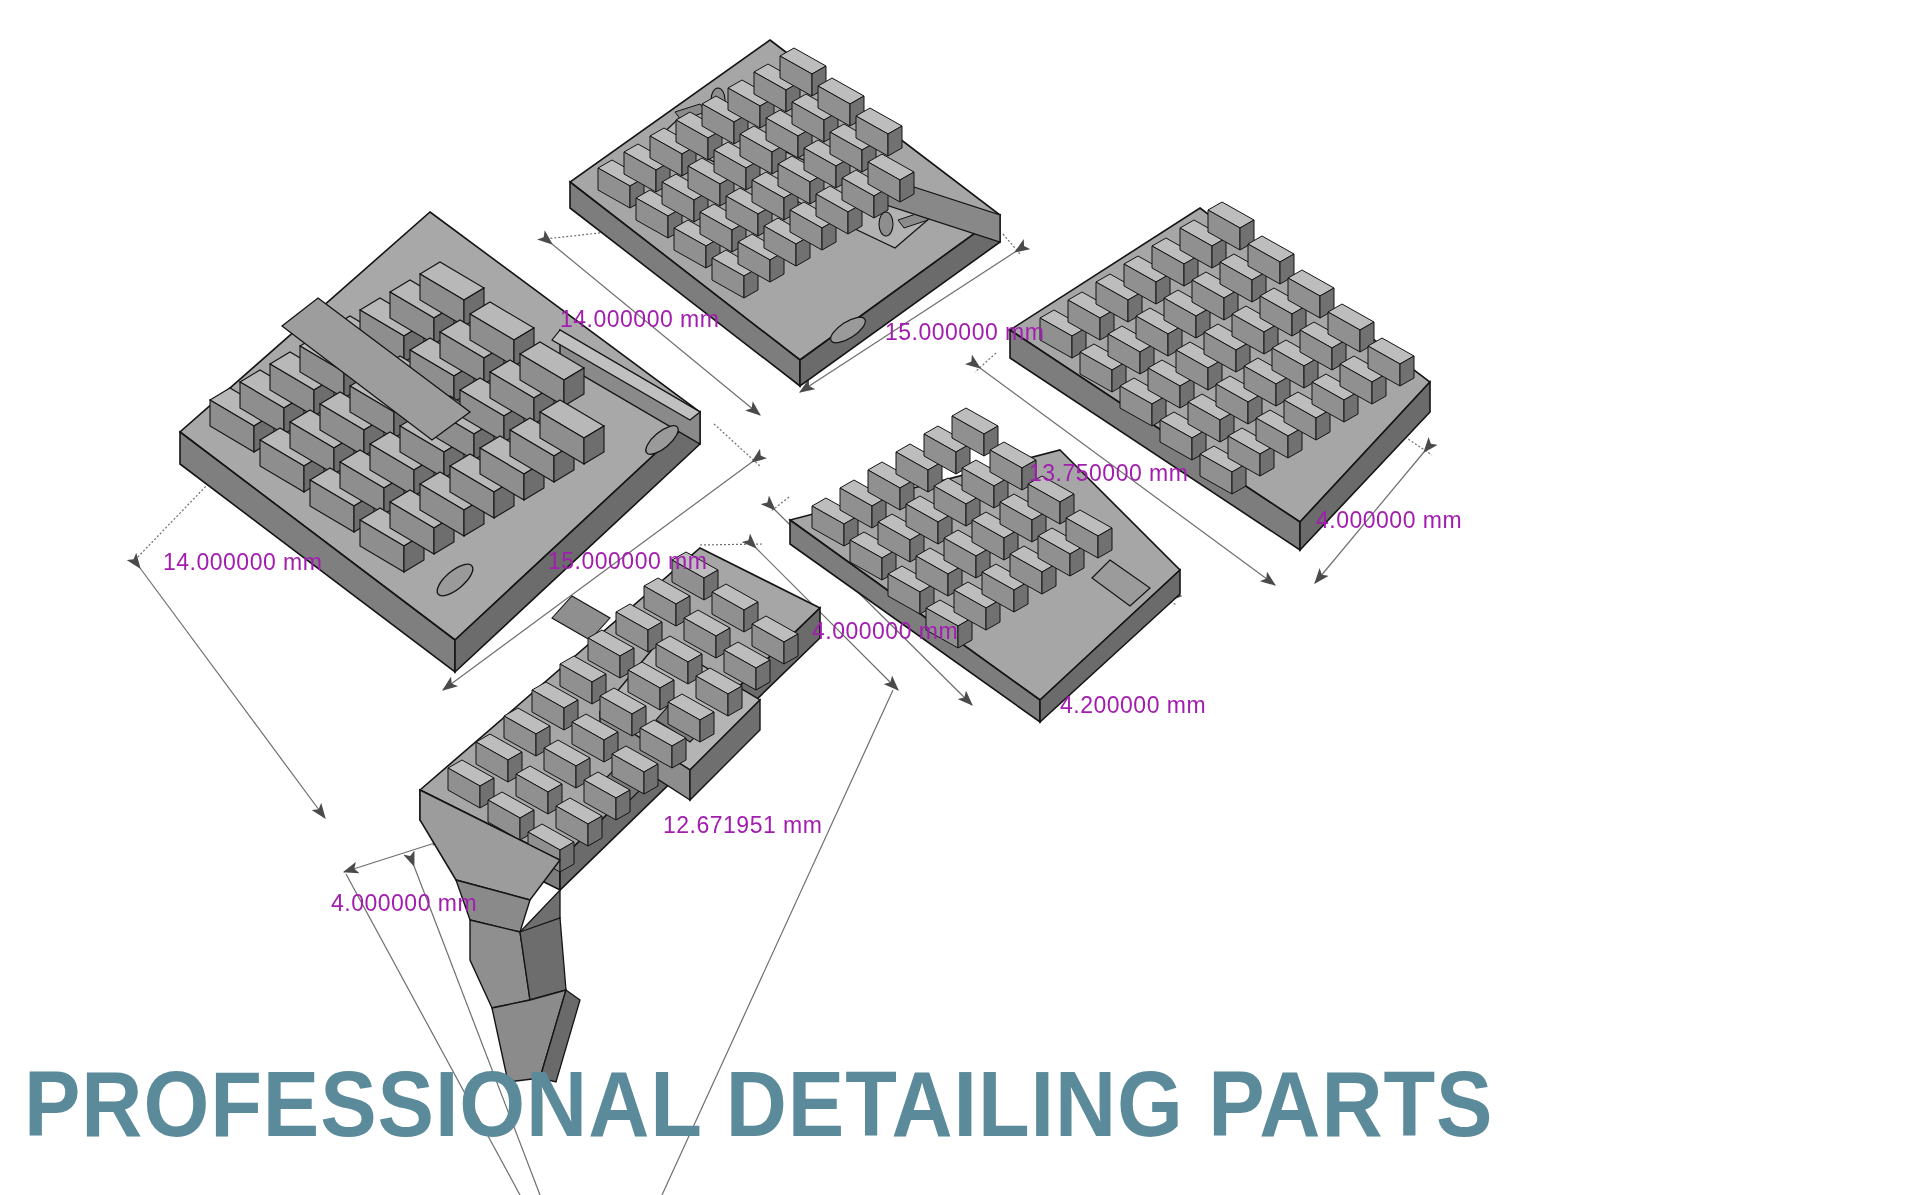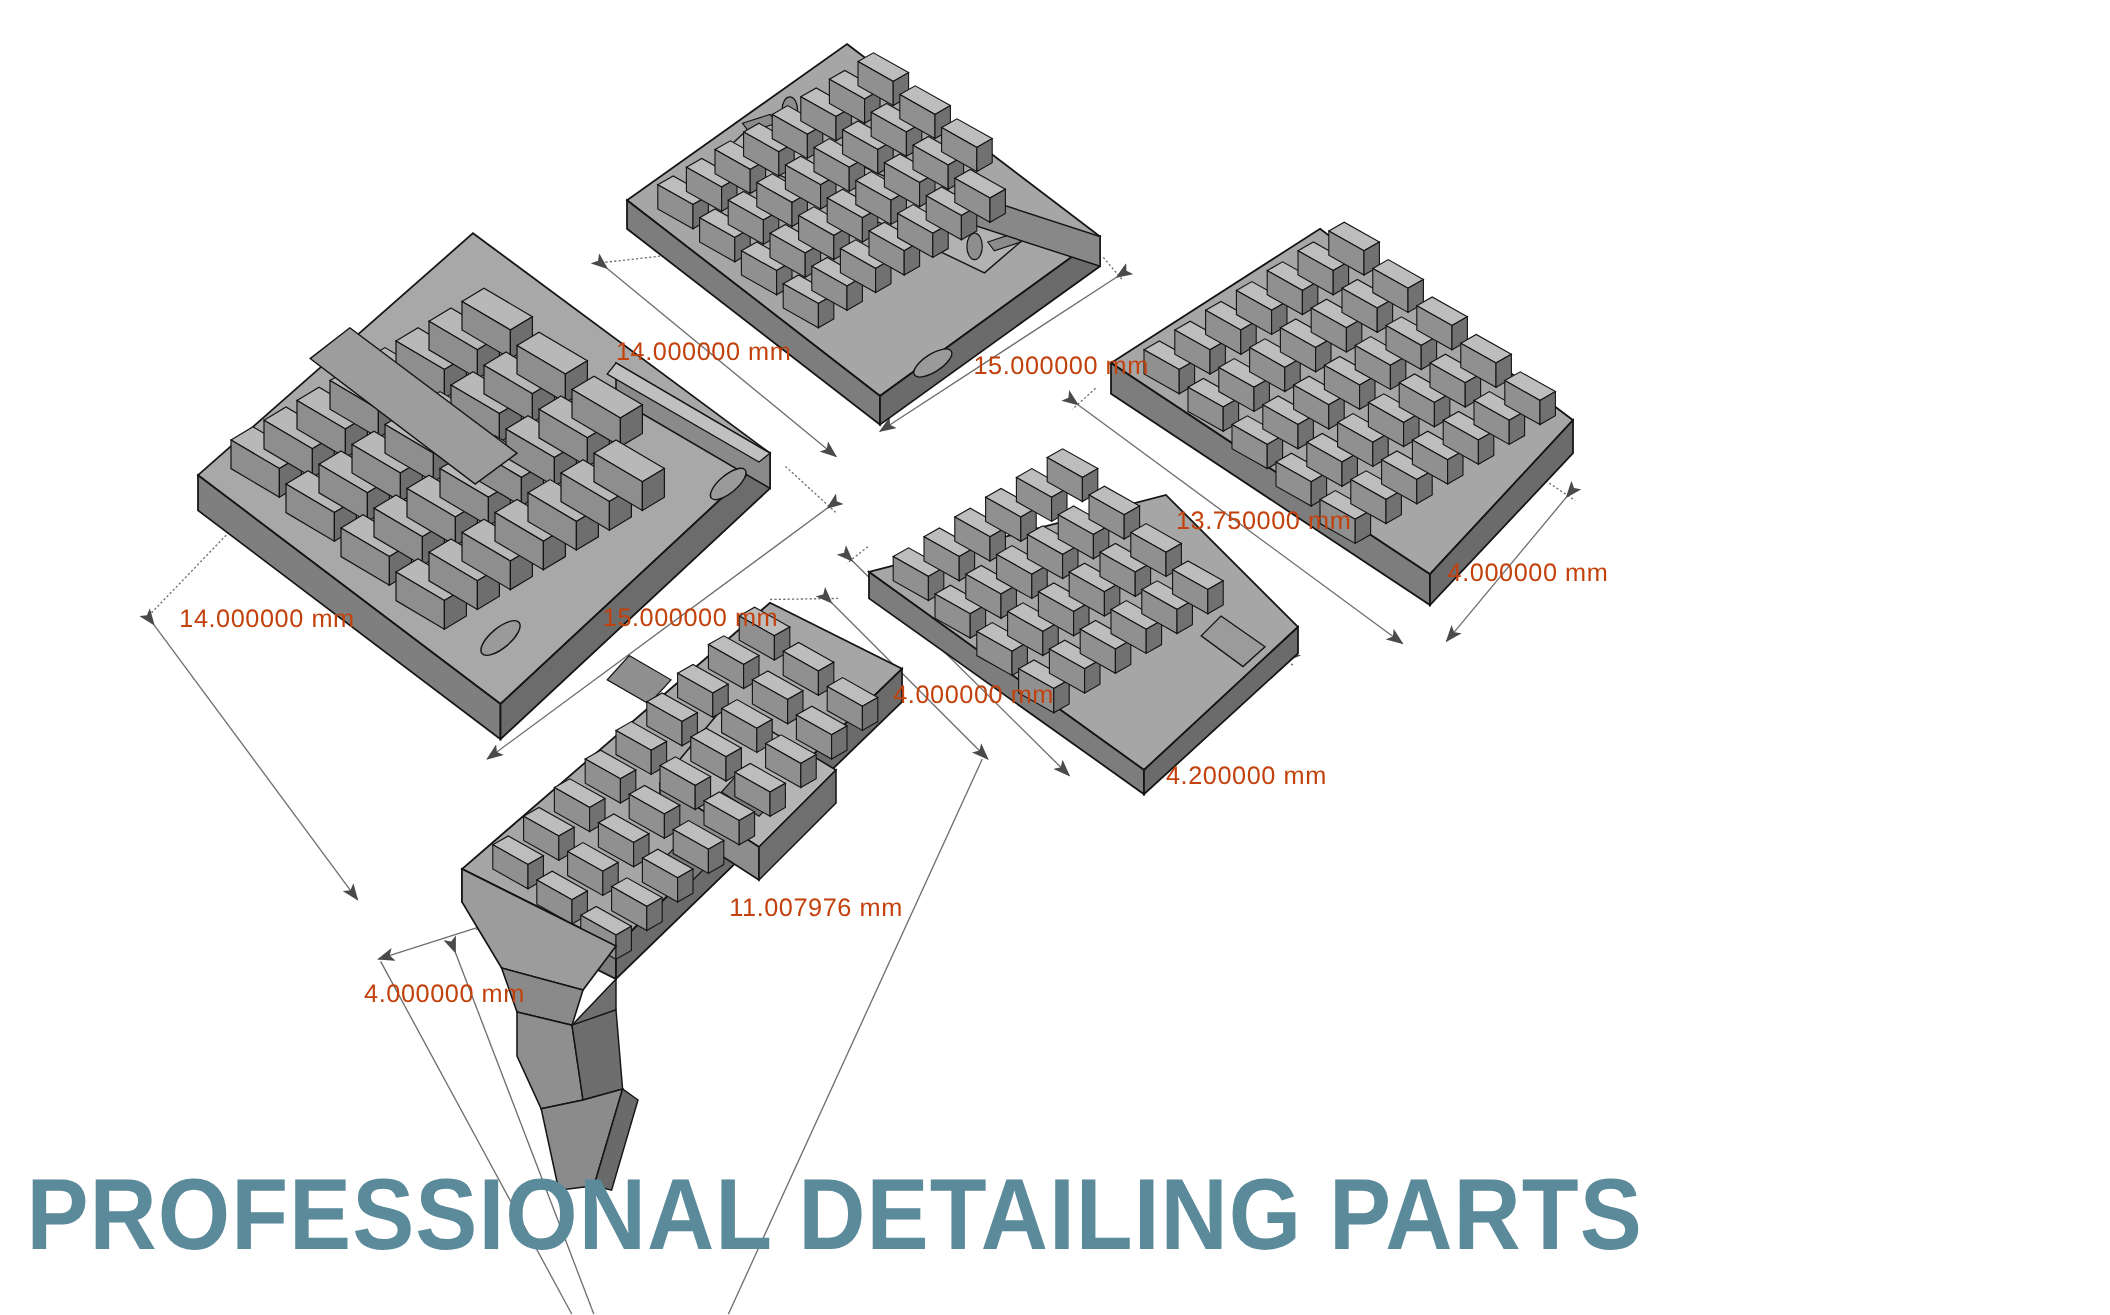--- a/index.html
+++ b/index.html
@@ -7,21 +7,21 @@
        font-family:"Liberation Sans","DejaVu Sans",sans-serif;}
 
   #stage{position:absolute;inset:0;width:1918px;height:1195px;background:#ffffff;}
 
   svg.layer{position:absolute;left:0;top:0;width:1918px;height:1195px;}
 
   .dimtext{
     position:absolute;
     font-family:"Liberation Sans","DejaVu Sans",sans-serif;
     font-size:23px;
-    color:#c2410c;
+    color:#a21caf;
     letter-spacing:0.5px;
     white-space:nowrap;
     pointer-events:none;
   }
 
   #headline{
     position:absolute;
     left:24px;
     top:1058px;
     font-family:"Liberation Sans Narrow","Liberation Sans","DejaVu Sans Condensed",sans-serif;
@@ -355,22 +355,22 @@
       <polygon points="520,932 560,918 566,990 530,1000" fill="#6d6d6d" stroke="#141414" stroke-width="1.3"></polygon>
       <polygon points="492,1008 530,1000 566,990 540,1078 508,1082" fill="#8b8b8b" stroke="#141414" stroke-width="1.4"></polygon>
       <polygon points="540,1078 566,990 580,1000 556,1082" fill="#6a6a6a" stroke="#141414" stroke-width="1.3"></polygon>
     </g>
   </svg>
 
   <div class="dimtext" style="left:163px;top:549px;">14.000000 mm</div>
   <div class="dimtext" style="left:548px;top:548px;">15.000000 mm</div>
   <div class="dimtext" style="left:560px;top:306px;">14.000000 mm</div>
   <div class="dimtext" style="left:885px;top:319px;">15.000000 mm</div>
-  <div class="dimtext" style="left:1029px;top:460px;margin-left:40px;">13.750000 mm</div>
+  <div class="dimtext" style="left:1029px;top:460px;">13.750000 mm</div>
   <div class="dimtext" style="left:1316px;top:507px;">4.000000 mm</div>
   <div class="dimtext" style="left:812px;top:618px;">4.000000 mm</div>
   <div class="dimtext" style="left:1060px;top:692px;">4.200000 mm</div>
-  <div class="dimtext" style="left:663px;top:812px;">11.007976 mm</div>
+  <div class="dimtext" style="left:663px;top:812px;">12.671951 mm</div>
   <div class="dimtext" style="left:331px;top:890px;">4.000000 mm</div>
 
   <div id="headline">PROFESSIONAL DETAILING PARTS</div>
 
 </div>
 
 </body></html>

